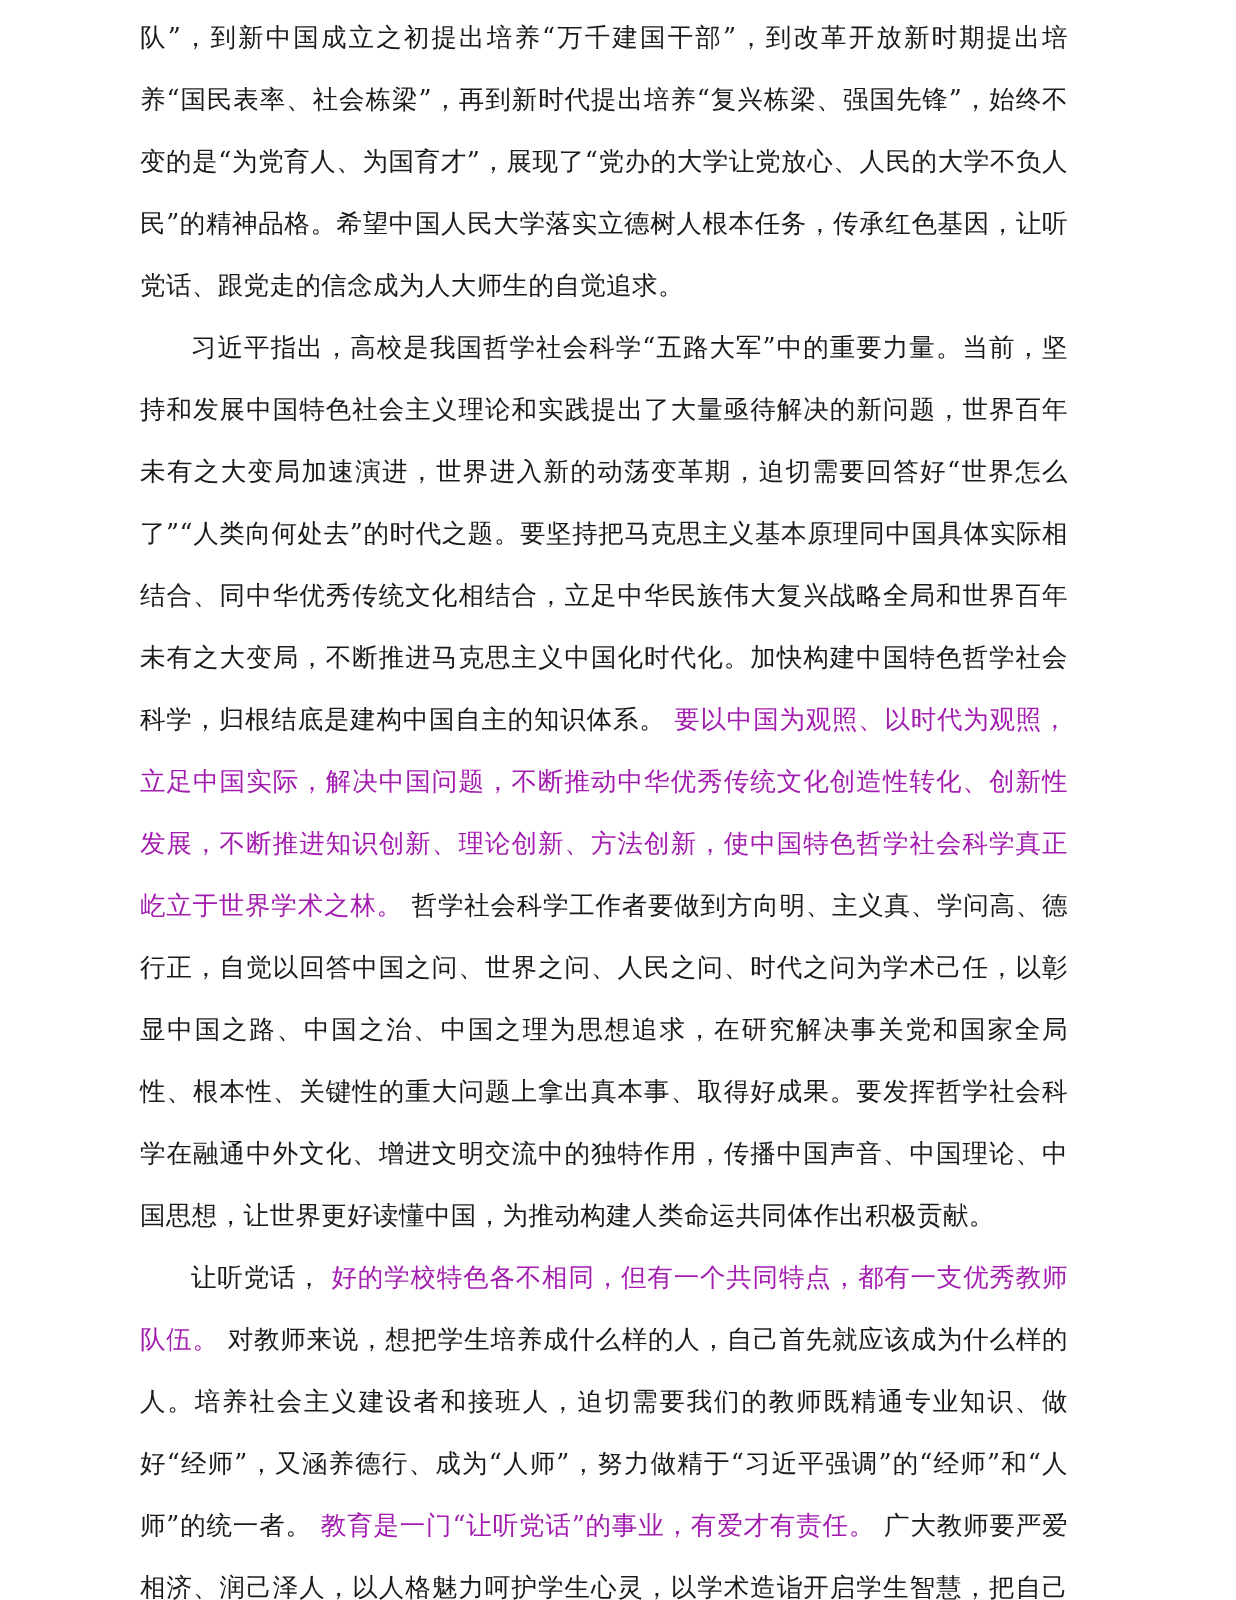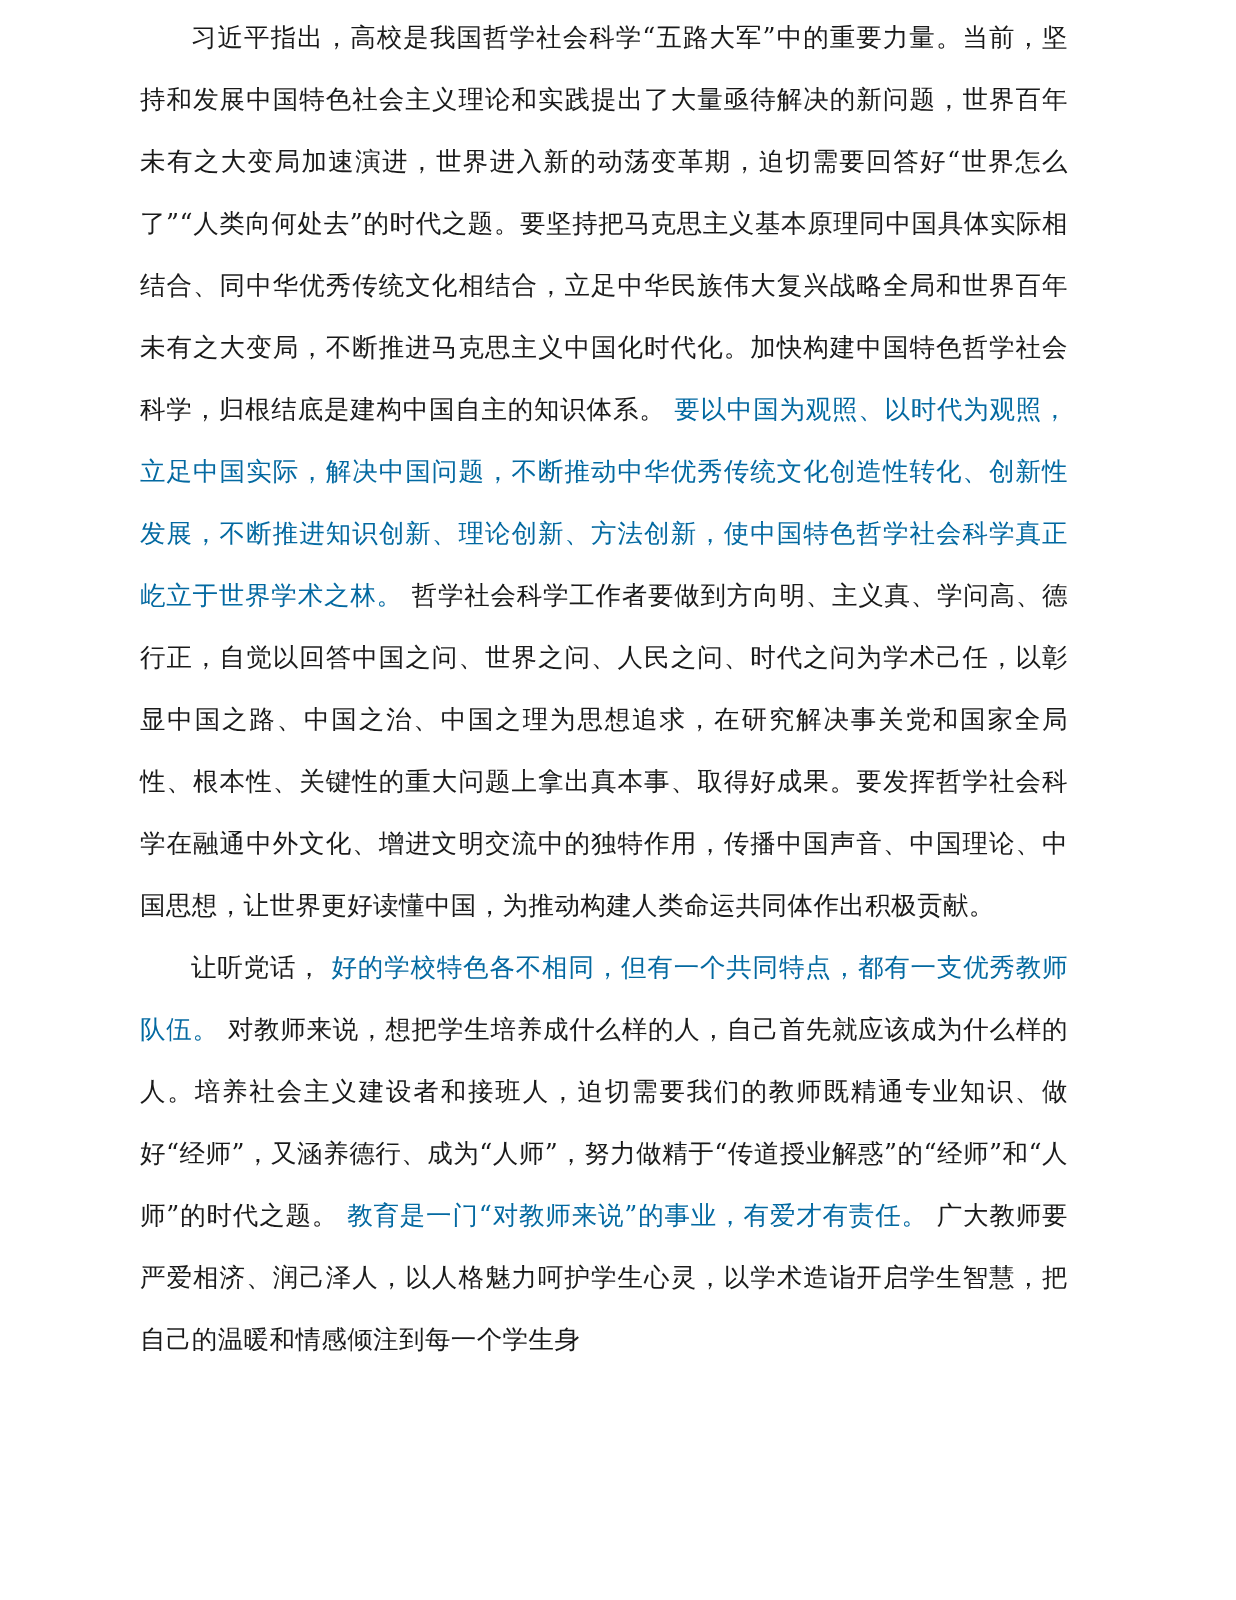--- a/index.html
+++ b/index.html
@@ -32,39 +32,42 @@
     margin: 0;
     padding: 0;
   }
   p.indent {
     text-indent: 51px;
   }
   p + p {
     margin-top: 0;
   }
   .hl {
-    color: #0369a1;
+    color: #a21caf;
     margin-top: 46px;
   }
 </style>
 </head>
 <body>
 
 <div class="page">
   <div class="doc-body">
 
+    <p class="para">
+      <span>队”，到新中国成立之初提出培养“万千建国干部”，到改革开放新时期提出培养“国民表率、社会栋梁”，再到新时代提出培养“复兴栋梁、强国先锋”，始终不变的是“为党育人、为国育才”，展现了“党办的大学让党放心、人民的大学不负人民”的精神品格。希望中国人民大学落实立德树人根本任务，传承红色基因，让听党话、跟党走的信念成为人大师生的自觉追求。</span>
+    </p>
 
     <p class="para indent">
       <span>习近平指出，高校是我国哲学社会科学“五路大军”中的重要力量。当前，坚持和发展中国特色社会主义理论和实践提出了大量亟待解决的新问题，世界百年未有之大变局加速演进，世界进入新的动荡变革期，迫切需要回答好“世界怎么了”“人类向何处去”的时代之题。要坚持把马克思主义基本原理同中国具体实际相结合、同中华优秀传统文化相结合，立足中华民族伟大复兴战略全局和世界百年未有之大变局，不断推进马克思主义中国化时代化。加快构建中国特色哲学社会科学，归根结底是建构中国自主的知识体系。</span>
       <span class="hl">要以中国为观照、以时代为观照，立足中国实际，解决中国问题，不断推动中华优秀传统文化创造性转化、创新性发展，不断推进知识创新、理论创新、方法创新，使中国特色哲学社会科学真正屹立于世界学术之林。</span>
       <span>哲学社会科学工作者要做到方向明、主义真、学问高、德行正，自觉以回答中国之问、世界之问、人民之问、时代之问为学术己任，以彰显中国之路、中国之治、中国之理为思想追求，在研究解决事关党和国家全局性、根本性、关键性的重大问题上拿出真本事、取得好成果。要发挥哲学社会科学在融通中外文化、增进文明交流中的独特作用，传播中国声音、中国理论、中国思想，让世界更好读懂中国，为推动构建人类命运共同体作出积极贡献。</span>
     </p>
 
     <p class="para indent">
       <span>让听党话，</span>
       <span class="hl">好的学校特色各不相同，但有一个共同特点，都有一支优秀教师队伍。</span>
-      <span>对教师来说，想把学生培养成什么样的人，自己首先就应该成为什么样的人。培养社会主义建设者和接班人，迫切需要我们的教师既精通专业知识、做好“经师”，又涵养德行、成为“人师”，努力做精于“传道授业解惑”的“经师”和“人师”的时代之题。</span>
-      <span class="hl">教育是一门“对教师来说”的事业，有爱才有责任。</span>
+      <span>对教师来说，想把学生培养成什么样的人，自己首先就应该成为什么样的人。培养社会主义建设者和接班人，迫切需要我们的教师既精通专业知识、做好“经师”，又涵养德行、成为“人师”，努力做精于“习近平强调”的“经师”和“人师”的统一者。</span>
+      <span class="hl">教育是一门“让听党话”的事业，有爱才有责任。</span>
       <span>广大教师要严爱相济、润己泽人，以人格魅力呵护学生心灵，以学术造诣开启学生智慧，把自己的温暖和情感倾注到每一个学生身</span>
     </p>
 
   </div>
 </div>
 
 </body></html>

